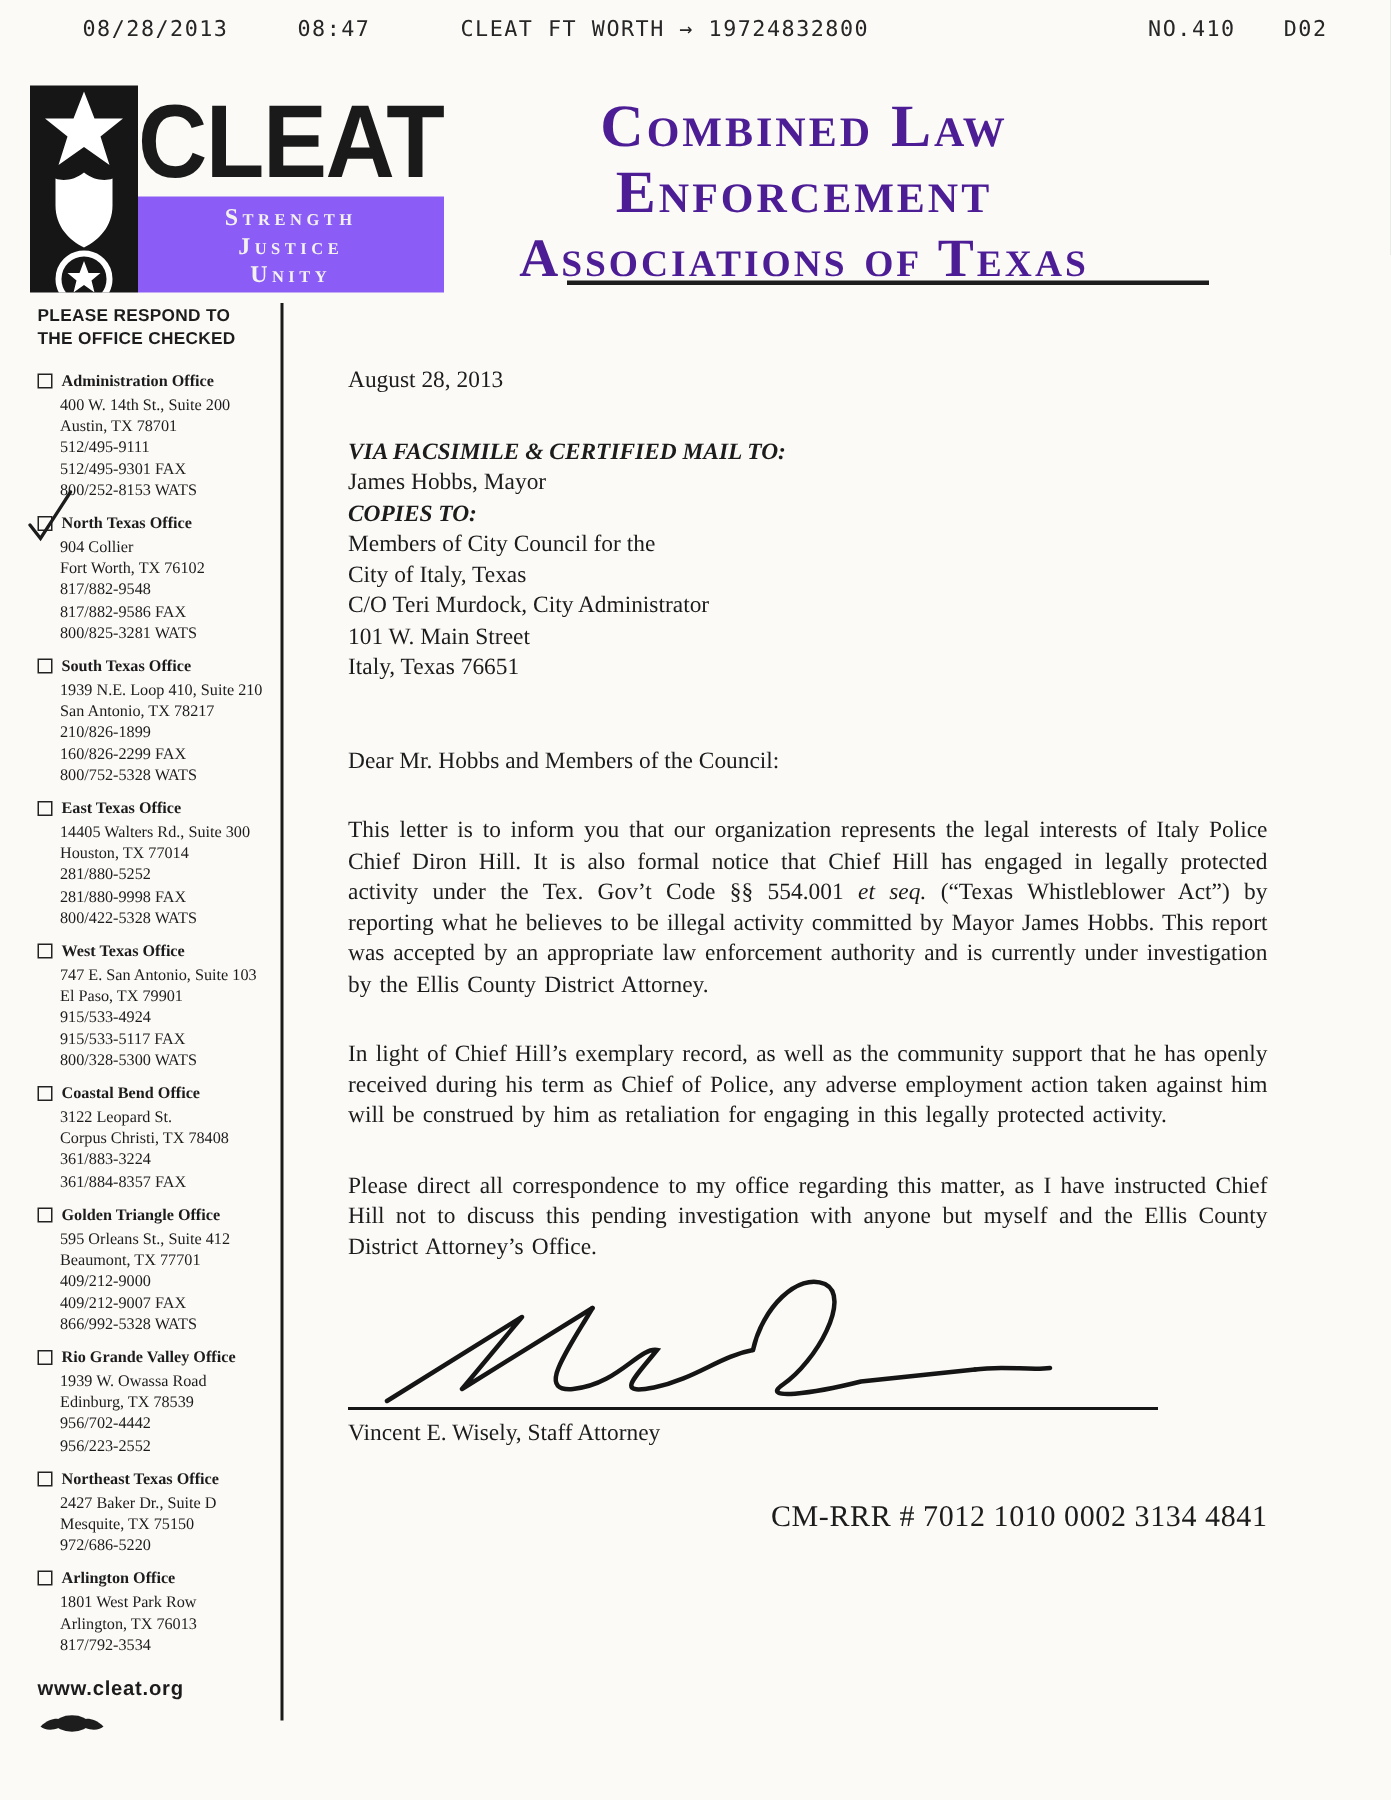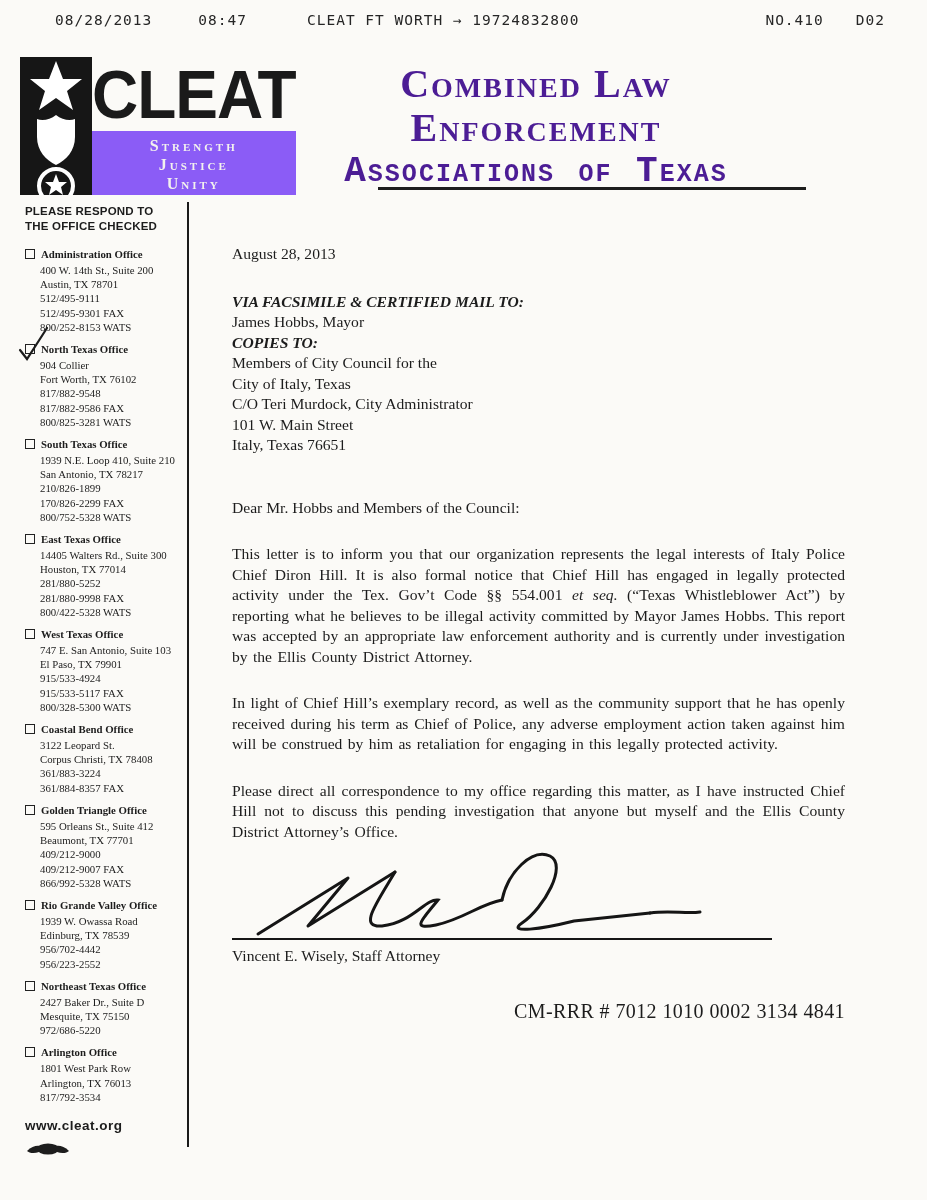--- a/index.html
+++ b/index.html
@@ -38,21 +38,21 @@
     font-variant:small-caps; font-weight:bold; font-size:16px;
     letter-spacing:3px; line-height:19px; padding-top:5px;
   }
 
   
   .title-block {
     position:absolute; left:274px; width:524px; top:62px; text-align:center;
     font-weight:bold; font-variant:small-caps; color:#4c1d95;
   }
   .title-line1 { font-size:40px; letter-spacing:2px; line-height:44px; }
-  .title-line2 { font-size:36px; letter-spacing:2px; line-height:40px; margin-top:2px;font-family:Liberation Mono, monospace; }
+  .title-line2 { font-size:36px; letter-spacing:2px; line-height:40px; margin-top:2px; }
   .title-rule { position:absolute; left:378px; top:187px; width:428px; border-top:3px solid #1d1d1d; }
 
   
   .sidebar { position:absolute; left:25px; top:204px; width:160px; }
   .sidebar-heading {
     font-family:"Liberation Sans", sans-serif; font-weight:bold;
     font-size:11.5px; line-height:15px; letter-spacing:0.2px; margin-bottom:13px;
   }
   .office { margin-bottom:8px; font-size:10.8px; }
   .office-row { display:flex; gap:6px; position:relative; line-height:14px; }
@@ -159,21 +159,21 @@
     <div class="office">
       <div class="office-row">
         <span class="office-checkbox"></span>
         <span class="office-name-text">South Texas Office</span>
 
       </div>
       <div class="office-lines">
             <div>1939 N.E. Loop 410, Suite 210</div>
             <div>San Antonio, TX 78217</div>
             <div>210/826-1899</div>
-            <div>170/826-2299 FAX</div>
+            <div>160/826-2299 FAX</div>
             <div>800/752-5328 WATS</div>
           </div>
     </div>
 
     <div class="office">
       <div class="office-row">
         <span class="office-checkbox"></span>
         <span class="office-name-text">East Texas Office</span>
 
       </div>
@@ -292,21 +292,21 @@
         <div>101 W. Main Street</div>
         <div>Italy, Texas 76651</div>
       </div>
 
 
     <div class="salutation">Dear Mr. Hobbs and Members of the Council:</div>
 
     <div>
         <p class="body-para"><span>This letter is to inform you that our organization represents the legal interests of Italy Police Chief Diron Hill.  It is also formal notice that Chief Hill has engaged in legally protected activity under the Tex. Gov’t Code §§ 554.001 </span><span class="it">et seq.</span><span> (“Texas Whistleblower Act”) by reporting what he believes to be illegal activity committed by Mayor James Hobbs.  This report was accepted by an appropriate law enforcement authority and is currently under investigation by the Ellis County District Attorney.</span></p>
         <p class="body-para"><span>In light of Chief Hill’s exemplary record, as well as the community support that he has openly received during his term as Chief of Police, any adverse employment action taken against him will be construed by him as retaliation for engaging in this legally protected activity.</span></p>
-        <p class="body-para"><span>Please direct all correspondence to my office regarding this matter, as I have instructed Chief Hill not to discuss this pending investigation that anyone but myself and the Ellis County District Attorney’s Office.</span></p>
+        <p class="body-para"><span>Please direct all correspondence to my office regarding this matter, as I have instructed Chief Hill not to discuss this pending investigation with anyone but myself and the Ellis County District Attorney’s Office.</span></p>
       </div>
 
     <div class="sig-block">
       <svg class="sig-svg" width="470" height="100" viewBox="0 0 470 100">
         <path d="M8 88 L98 32 L58 80 L145 26" fill="none" stroke="#151515" stroke-width="3" stroke-linecap="round" stroke-linejoin="round"></path>
         <path d="M145 26 C126 58 108 82 132 80 C162 77 176 52 188 54 C172 74 160 84 186 79 C214 73 230 58 252 54" fill="none" stroke="#151515" stroke-width="3" stroke-linecap="round"></path>
         <path d="M252 54 C258 26 282 2 300 10 C318 19 294 62 272 77 C256 88 292 83 324 75 L400 67" fill="none" stroke="#151515" stroke-width="3" stroke-linecap="round"></path>
         <path d="M400 67 C420 64 436 68 450 66" fill="none" stroke="#151515" stroke-width="3" stroke-linecap="round"></path>
       </svg>
       <div class="sig-line"></div>

